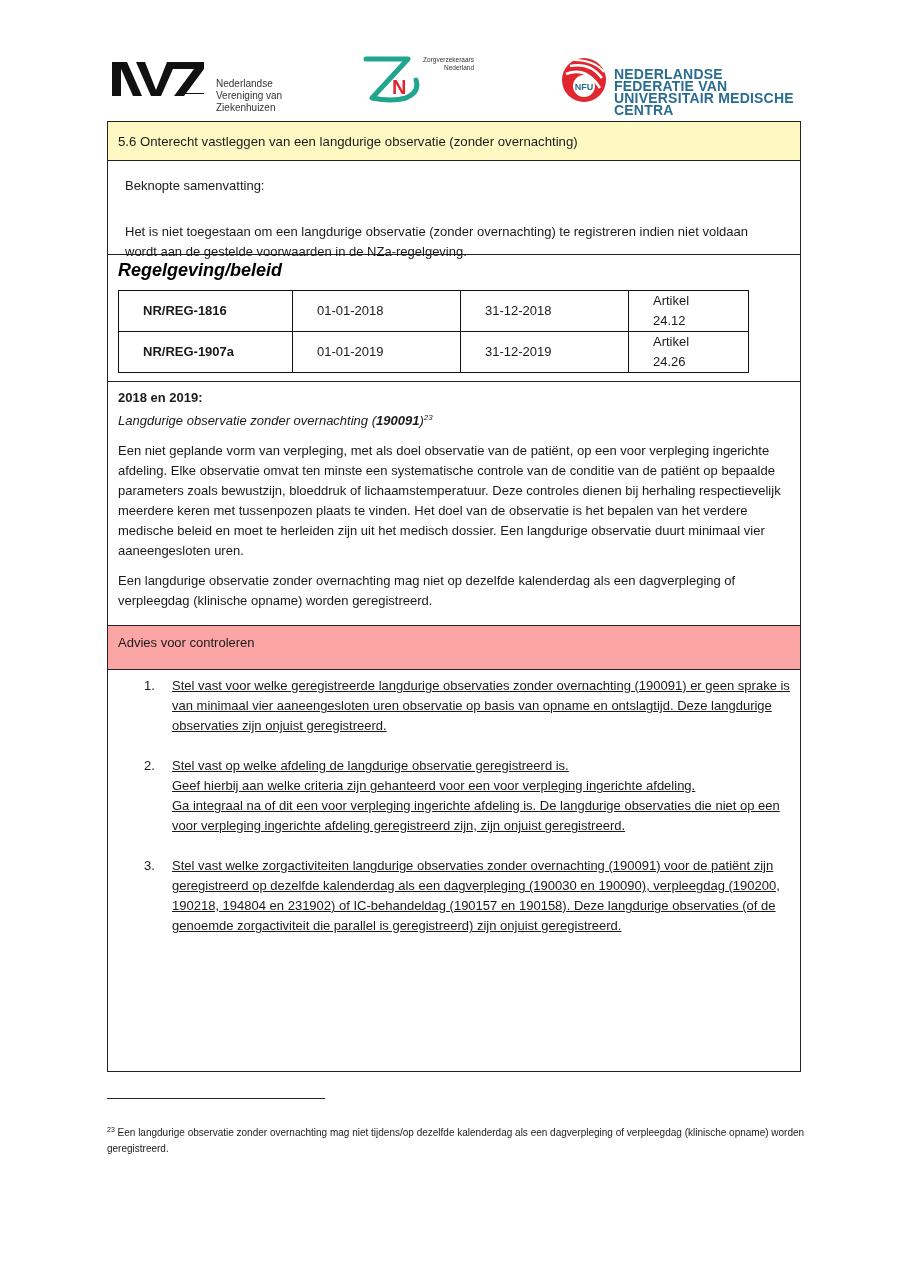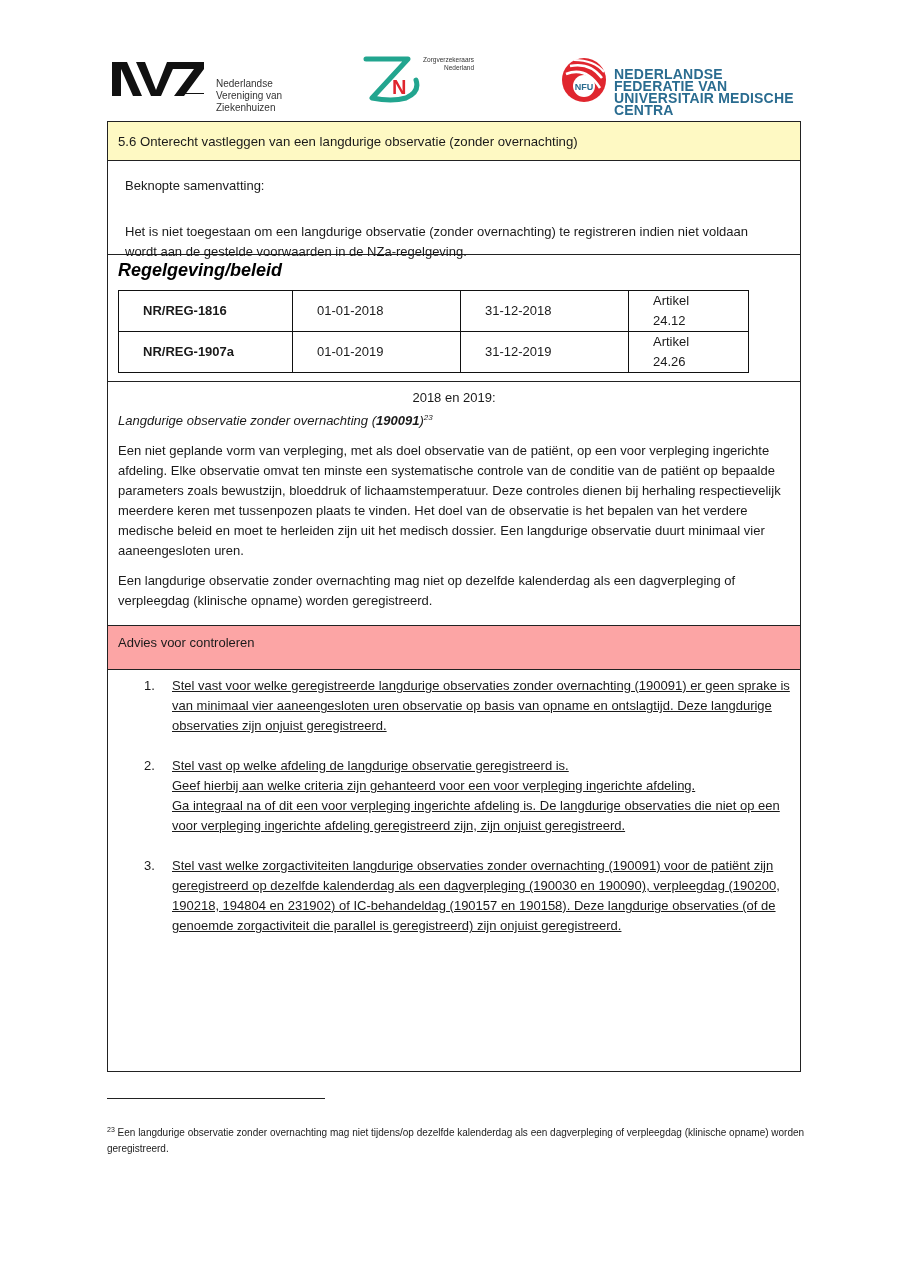--- a/index.html
+++ b/index.html
@@ -34,21 +34,21 @@
     .row-reg { height: 127px; padding-top: 5px; }
     .reg-heading { color: #000000; font-style: italic; font-weight: bold; font-size: 18px; }
     .reg-table { border-collapse: collapse; margin-top: 10px; margin-left: 0; }
     .reg-table td { border: 1.5px solid #111; height: 38px; padding: 0 24px; font-size: 13px; box-sizing: border-box; }
     .reg-table td.c1 { width: 174px; font-weight: bold; }
     .reg-table td.c2 { width: 168px; }
     .reg-table td.c3 { width: 168px; }
     .reg-table td.c4 { width: 120px; }
     .row-desc { height: 244px; padding-top: 6px; }
     .row-desc p { margin: 0; }
-    .desc-years { font-weight: normal; text-align: center; }
+    .desc-years { font-weight: bold; }
     .desc-subtitle { font-style: italic; }
     .desc-subtitle sup { font-size: 8px; }
     .desc-para { margin-top: 10px !important; }
     .row-advies { background: #fca5a5; height: 44px; padding-top: 7px; }
     .row-analysis { height: 401px; padding-top: 6px; }
     .analysis-head { font-weight: bold; }
     ol.steps { margin: 0; padding-left: 0; list-style: none; }
     ol.steps li { position: relative; padding-left: 54px; margin-bottom: 20px; }
     ol.steps li .num { position: absolute; left: 26px; top: 0; }
     ol.steps li p { margin: 0; text-decoration: underline; }

